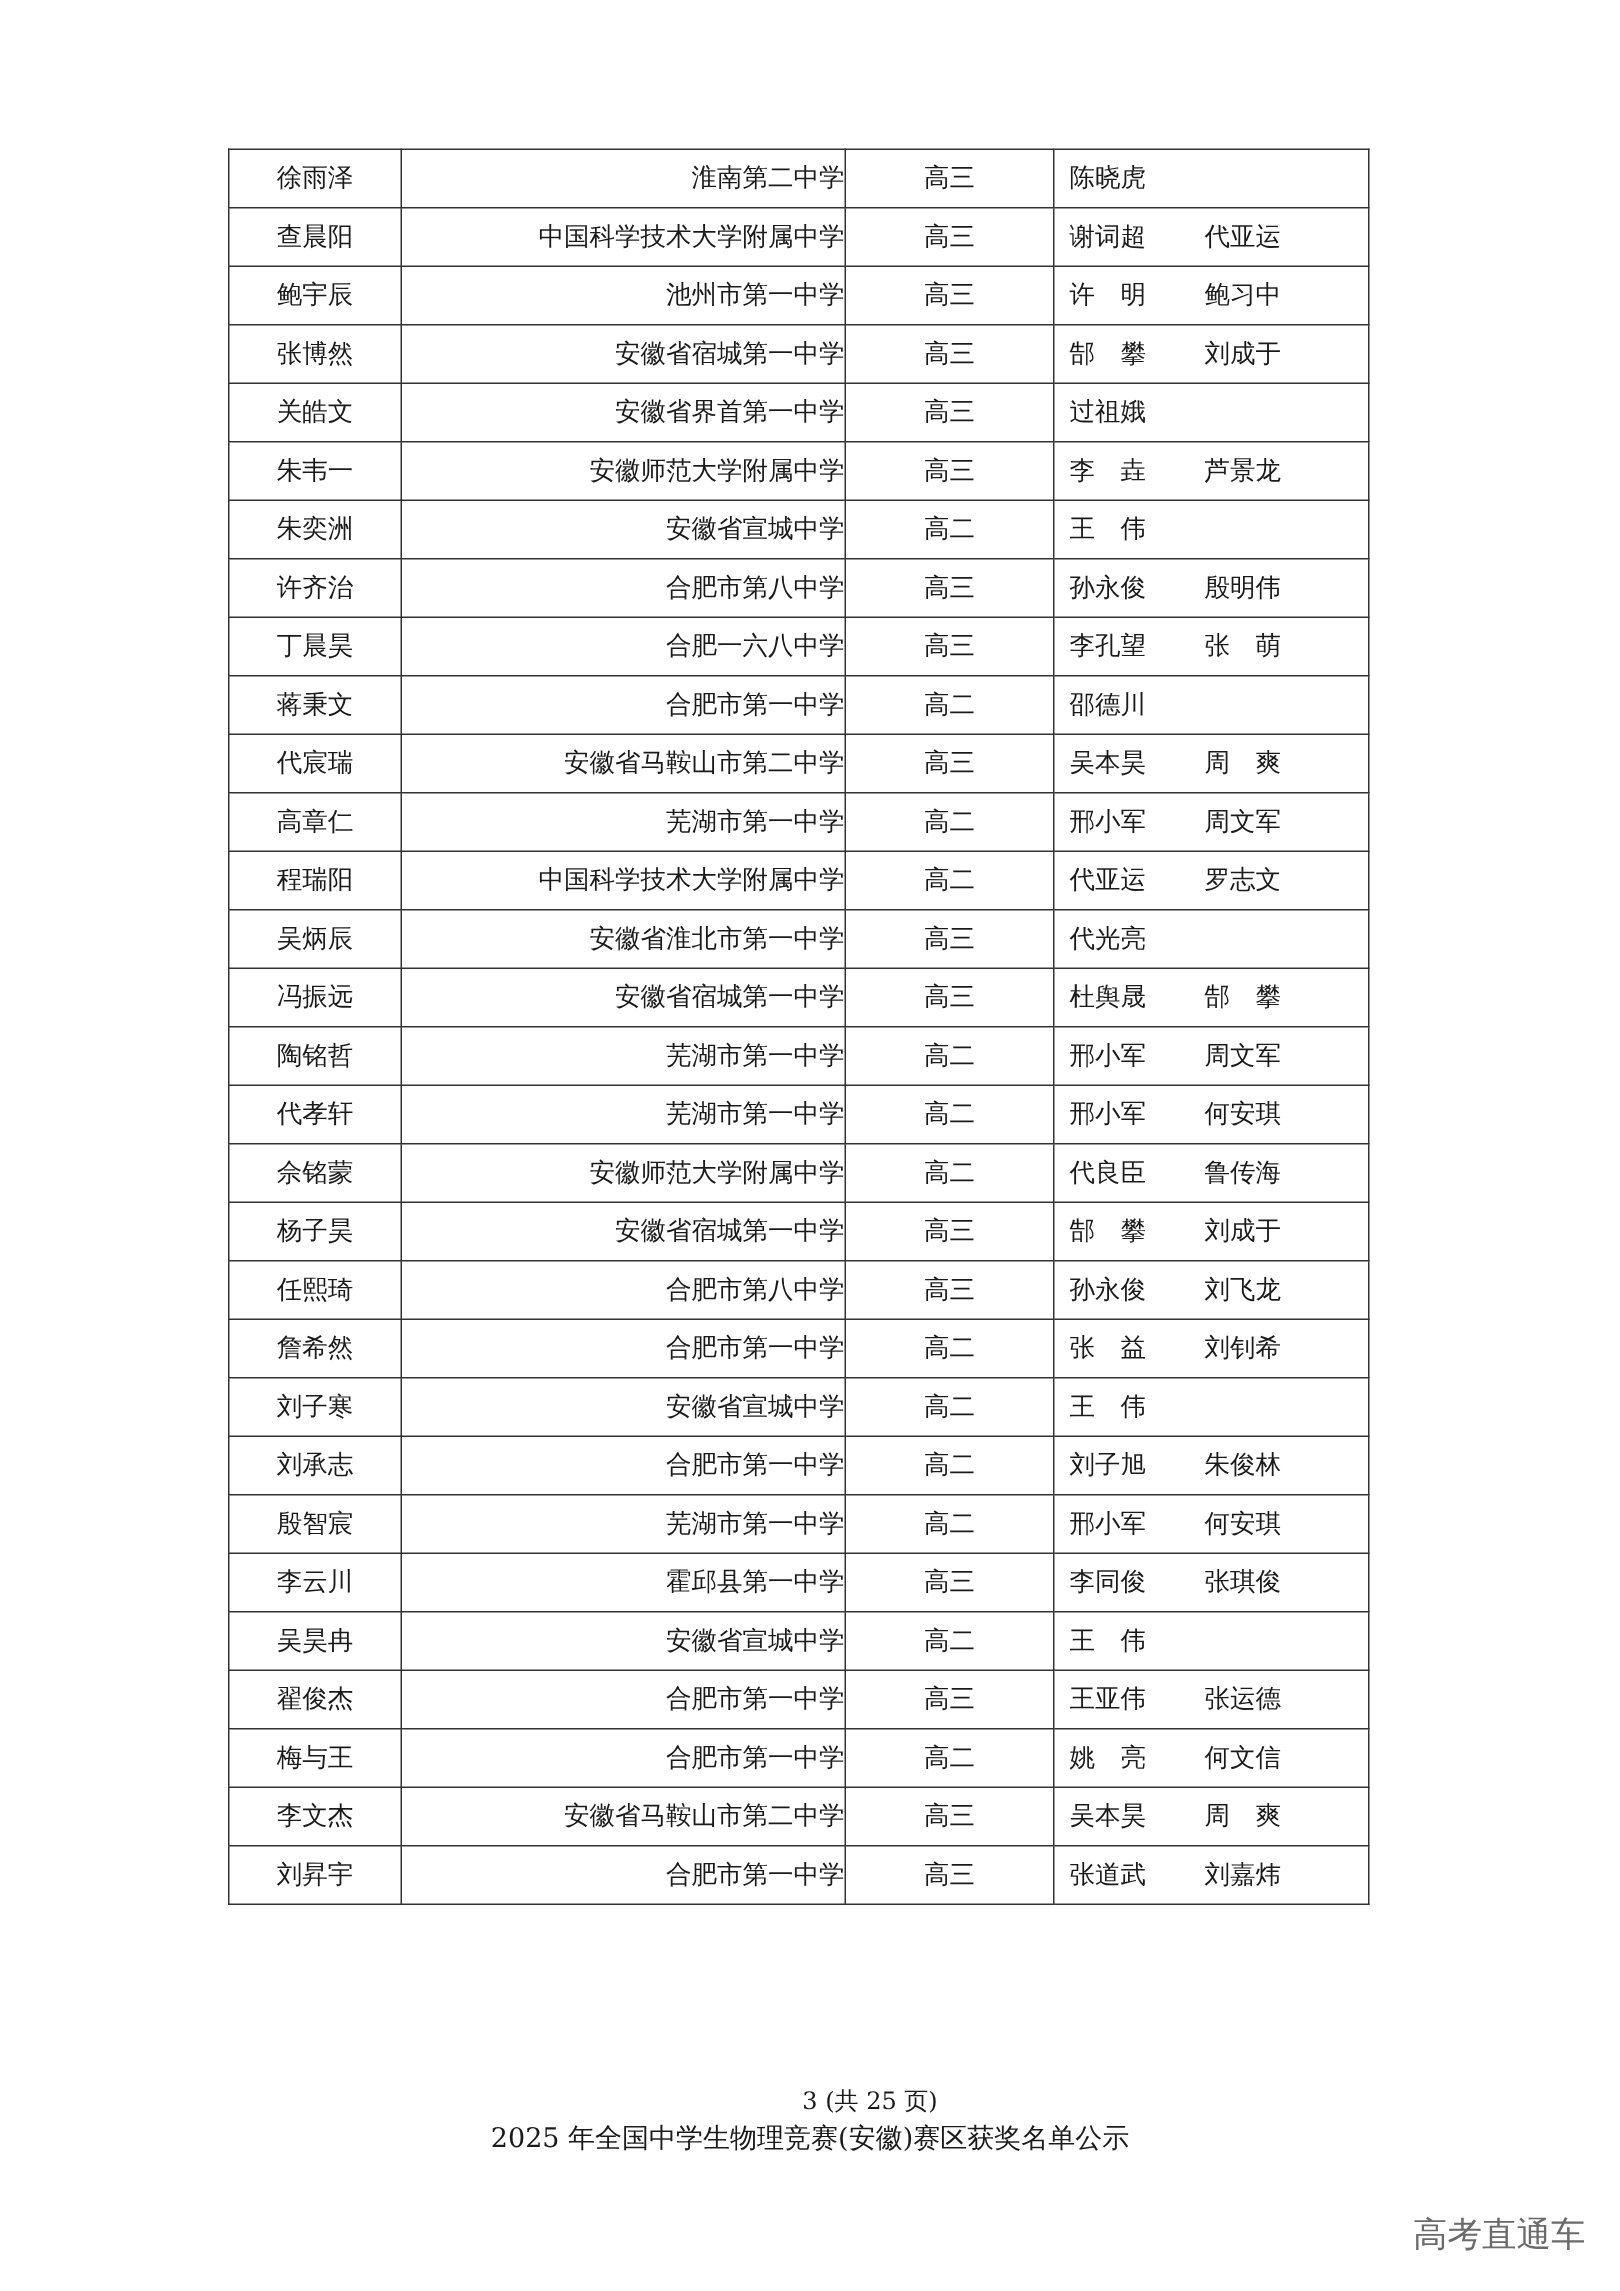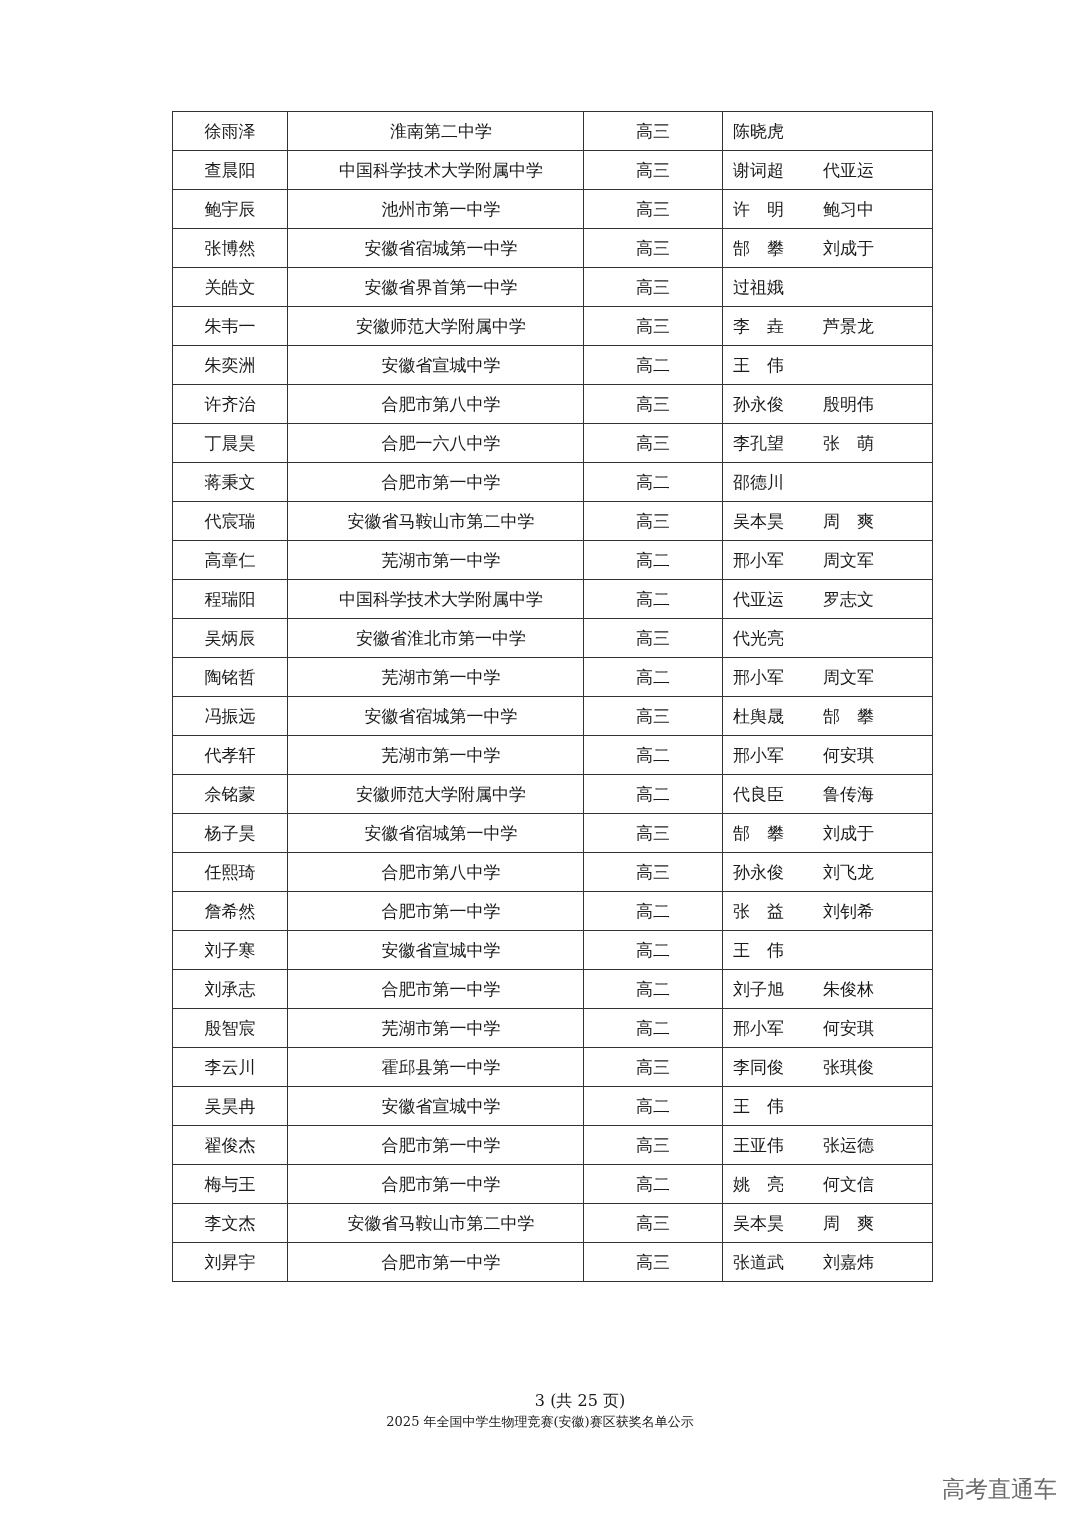--- a/index.html
+++ b/index.html
@@ -10,38 +10,37 @@
   body {
     width: 1080px;
     height: 1527px;
     position: relative;
     overflow: hidden;
     font-family: "DejaVu Serif", "Liberation Serif", serif;
     color: #1a1a1a;
   }
   .award-table {
     position: absolute;
-    left: 172px;
+    left: 152px;
     top: 99px;
     width: 736px;
     border-collapse: collapse;
     table-layout: fixed;
-    margin-top: 12px;
   }
   .award-table td {
     border: 1px solid #333333;
     height: 38px;
     padding: 0;
     font-size: 17px;
     line-height: 38px;
     white-space: nowrap;
     overflow: hidden;
   }
   .col-name { width: 114px; text-align: center; }
-  .col-school { width: 284px; text-align: center; padding-left: 11px !important; }
+  .col-school { width: 284px; text-align: right; padding-left: 11px !important; }
   .col-grade { width: 138px; text-align: center; }
   .col-coach { width: 199px; text-align: left; padding-left: 10px !important; }
   .coach-a {
     display: inline-block;
     width: 90px;
     letter-spacing: 0;
   }
   .coach-b {
     display: inline-block;
   }
@@ -53,21 +52,21 @@
     text-align: center;
     font-size: 16px;
     color: #1a1a1a;
   }
   .footer-title {
     position: absolute;
     top: 1413px;
     left: 0;
     width: 1080px;
     text-align: center;
-    font-size: 13px;
+    font-size: 18px;
     color: #1a1a1a;
   }
   .watermark {
     position: absolute;
     top: 1474px;
     left: 942px;
     font-family: "DejaVu Sans", "Liberation Sans", sans-serif;
     font-size: 23px;
     color: #6b6b6b;
   }
@@ -155,30 +154,30 @@
         <td class="col-grade">高二</td>
         <td class="col-coach"><span class="coach-a">代亚运</span><span class="coach-b">罗志文</span></td>
       </tr>
       <tr>
         <td class="col-name">吴炳辰</td>
         <td class="col-school">安徽省淮北市第一中学</td>
         <td class="col-grade">高三</td>
         <td class="col-coach"><span class="coach-a">代光亮</span><span class="coach-b"></span></td>
       </tr>
       <tr>
-        <td class="col-name">陶铭哲</td>
-        <td class="col-school">芜湖市第一中学</td>
-        <td class="col-grade">高二</td>
-        <td class="col-coach"><span class="coach-a">邢小军</span><span class="coach-b">周文军</span></td>
-      </tr>
-      <tr>
         <td class="col-name">冯振远</td>
         <td class="col-school">安徽省宿城第一中学</td>
         <td class="col-grade">高三</td>
         <td class="col-coach"><span class="coach-a">杜舆晟</span><span class="coach-b">郜　攀</span></td>
+      </tr>
+      <tr>
+        <td class="col-name">陶铭哲</td>
+        <td class="col-school">芜湖市第一中学</td>
+        <td class="col-grade">高二</td>
+        <td class="col-coach"><span class="coach-a">邢小军</span><span class="coach-b">周文军</span></td>
       </tr>
       <tr>
         <td class="col-name">代孝轩</td>
         <td class="col-school">芜湖市第一中学</td>
         <td class="col-grade">高二</td>
         <td class="col-coach"><span class="coach-a">邢小军</span><span class="coach-b">何安琪</span></td>
       </tr>
       <tr>
         <td class="col-name">佘铭蒙</td>
         <td class="col-school">安徽师范大学附属中学</td>

